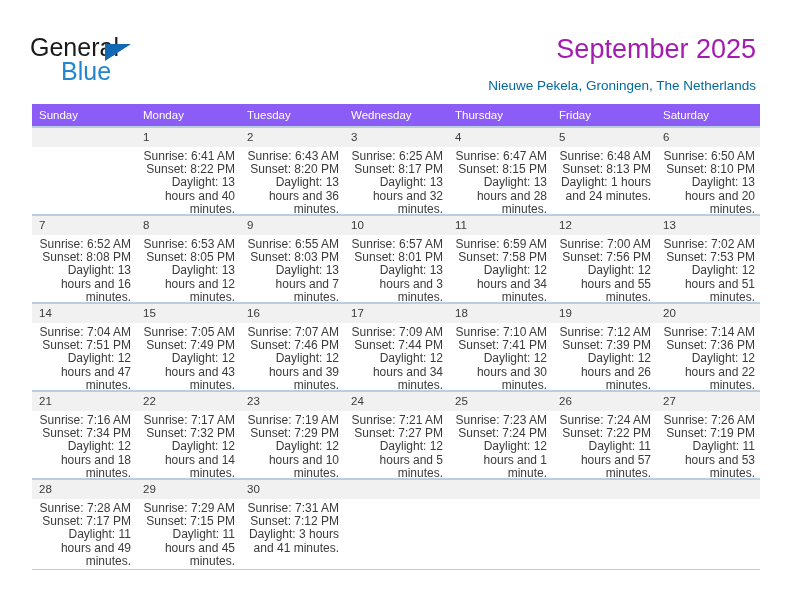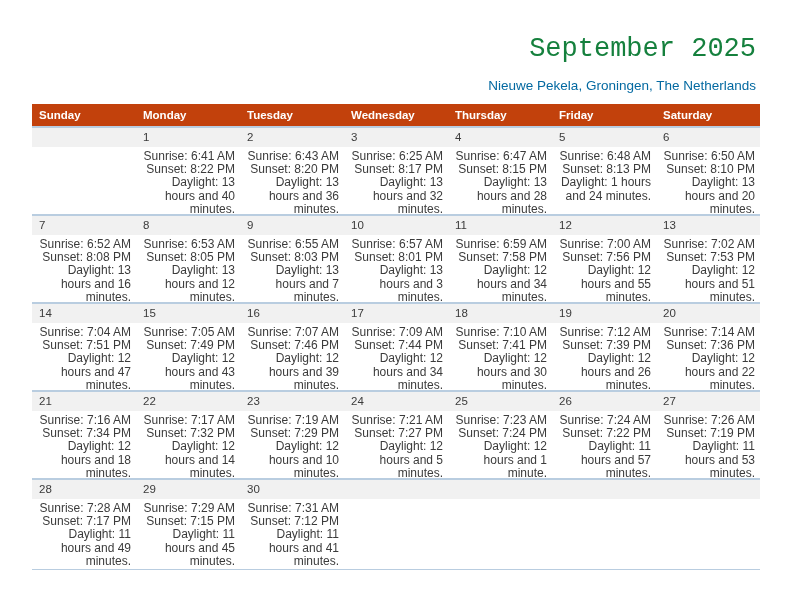--- a/index.html
+++ b/index.html
@@ -62,23 +62,22 @@
     font-size: 25px;
     color: #2486d0;
     font-family: "Liberation Sans", sans-serif;
     line-height: 27px;
   }
   .title {
     position: absolute;
     right: 36px;
     top: 34px;
     font-size: 27px;
-    color: #15803d;
+    color: #a21caf;
     white-space: nowrap;
-    font-family: Liberation Mono, monospace;
   }
   .subtitle {
     position: absolute;
     right: 36px;
     top: 78px;
     font-size: 13.5px;
     color: #0369a1;
     text-align: right;
     white-space: nowrap;
   }
@@ -86,24 +85,24 @@
   
   .calendar {
     position: absolute;
     left: 32px;
     top: 104px;
     width: 728px;
     border-collapse: collapse;
     table-layout: fixed;
   }
   .calendar th {
-    background: #c2410c;
+    background: #8b5cf6;
     color: #ffffff;
     font-size: 11.5px;
-    font-weight: bold;
+    font-weight: normal;
     text-align: left;
     padding: 5px 0 5px 7px;
     height: 12px;
     border: none;
   }
   .calendar td {
     width: 104px;
     height: 87px;
     vertical-align: top;
     padding: 0;
@@ -156,20 +155,25 @@
     height: 1px;
     background: #b9cde0;
   }
 </style>
 </head>
 <body>
 
 <div class="page">
 
   <div class="header">
+    <div class="logo">
+      <span class="logo-general">General</span>
+      <span class="logo-triangle"></span>
+      <span class="logo-blue">Blue</span>
+    </div>
     <div class="title">September 2025</div>
     <div class="subtitle">Nieuwe Pekela, Groningen, The Netherlands</div>
   </div>
 
   <table class="calendar">
     <thead>
       <tr class="head">
         <th>Sunday</th>
         <th>Monday</th>
         <th>Tuesday</th>
@@ -483,21 +487,21 @@
                 <div class="daylight">Daylight: 11 hours and 45 minutes.</div>
               </div>
             </div>
           </td>
           <td>
             <div class="cell">
               <span class="daynum">30</span>
               <div class="info">
                 <div>Sunrise: 7:31 AM</div>
                 <div>Sunset: 7:12 PM</div>
-                <div class="daylight">Daylight: 11 hours and 41 minutes.</div>
+                <div class="daylight">Daylight: 3 hours and 41 minutes.</div>
               </div>
             </div>
           </td>
           <td>
             <div class="cell blank">
               <span class="daynum"></span>
             </div>
           </td>
           <td>
             <div class="cell blank">

